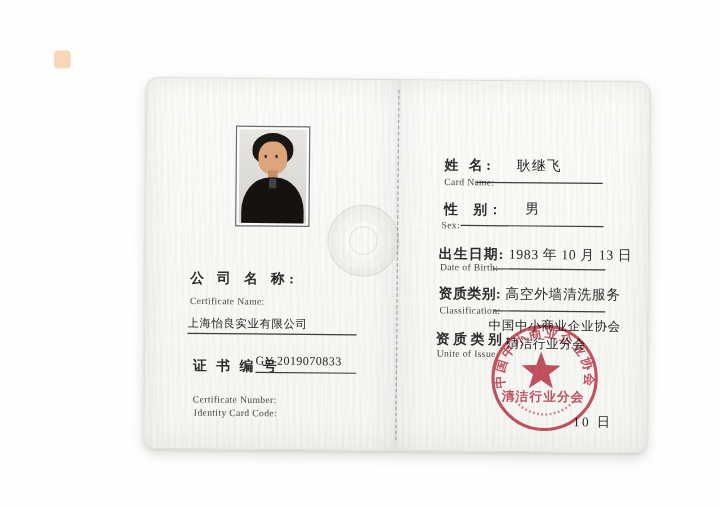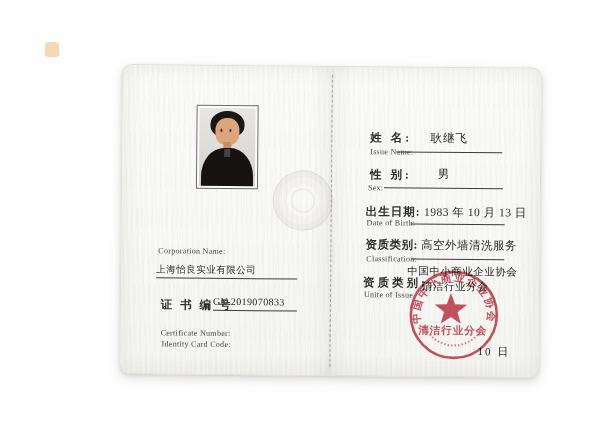--- a/index.html
+++ b/index.html
@@ -75,21 +75,21 @@
   .cert-cn{left:40px;top:232px;letter-spacing:2.5px;text-align:right;}
   .cert-en{left:40px;top:239px;margin-top:24px;}
   .cert-value{left:92px;top:230px;width:84px;height:14px;font-size:10px;letter-spacing:.4px;}
   .id-cn{left:41px;top:257px;letter-spacing:2.5px;}
   .id-en{left:41px;top:274px;}
   .id-value{left:86px;top:265px;width:96px;height:15px;font-size:9.5px;letter-spacing:.3px;}
   
   .name-cn{left:248px;top:63px;}
   .name-en{left:248px;top:80px;}
   .name-value{left:274px;top:63px;width:106px;height:21px;text-align:center;font-size:11.5px;letter-spacing:1px;}
-  .sex-cn{left:248px;top:100px;}
+  .sex-cn{left:248px;top:100px;font-family:Liberation Mono, monospace;}
   .sex-en{left:246px;top:116px;}
   .sex-value{left:262px;top:99px;width:119px;height:21px;text-align:center;font-size:11.5px;}
   .dob-line{left:244px;top:137px;font-size:11.5px;letter-spacing:.5px;}
   .dob-line b{letter-spacing:1px;font-family:Liberation Serif, serif;}
   .dob-en{left:245px;top:151px;}
   .dob-uline{position:absolute;left:289px;top:146px;width:94px;height:10px;}
   .class-line{left:244px;top:170px;font-size:11.5px;letter-spacing:.5px;}
   .class-en{left:245px;top:187px;}
   .class-uline{position:absolute;left:290px;top:182px;width:93px;height:9px;}
   .issuer-cn{left:242px;top:208px;}
@@ -123,31 +123,32 @@
         <div class="p-neck"></div>
         <div class="p-body"></div>
         <div class="p-shirt"></div>
       </div>
     </div>
 
     <div class="emboss">
       <div class="emboss-inner"></div>
     </div>
 
-    <div class="en-label corp-en">Corporation Name:</div>
+    <div class="cn-label corp-cn">公 司 名 称:</div>
+    <div class="en-label corp-en">Certificate Name:</div>
     <div class="value u-line corp-value">上海怡良实业有限公司</div>
 
     <div class="cn-label cert-cn">证 书 编 号</div>
     <div class="en-label cert-en">Certificate Number:</div>
     <div class="value u-line cert-value">GY-2019070833</div>
 
     <div class="en-label id-en">Identity Card Code:</div>
 
     <div class="cn-label name-cn">姓 名:</div>
-    <div class="en-label name-en">Issue Name:</div>
+    <div class="en-label name-en">Card Name:</div>
     <div class="value u-line name-value">耿继飞</div>
 
     <div class="cn-label sex-cn">性 别:</div>
     <div class="en-label sex-en">Sex:</div>
     <div class="value u-line sex-value">男</div>
 
     <div class="cn-label dob-line">
       <b>出生日期:</b>
       <span style="font-weight:normal">1983 年 10 月 13 日</span>
     </div>

